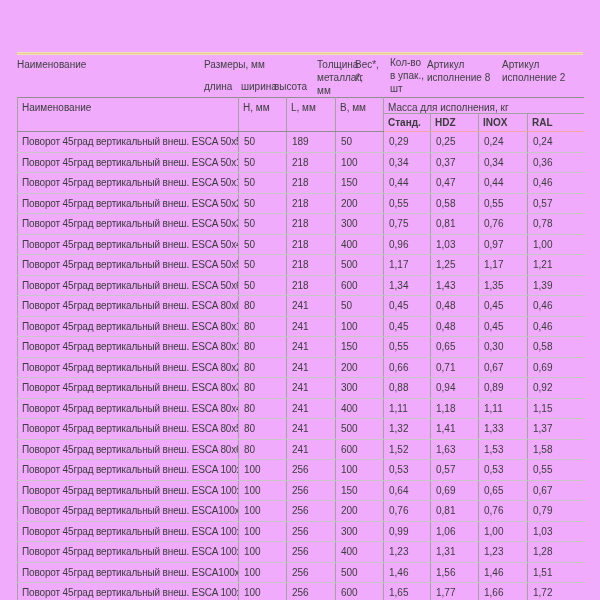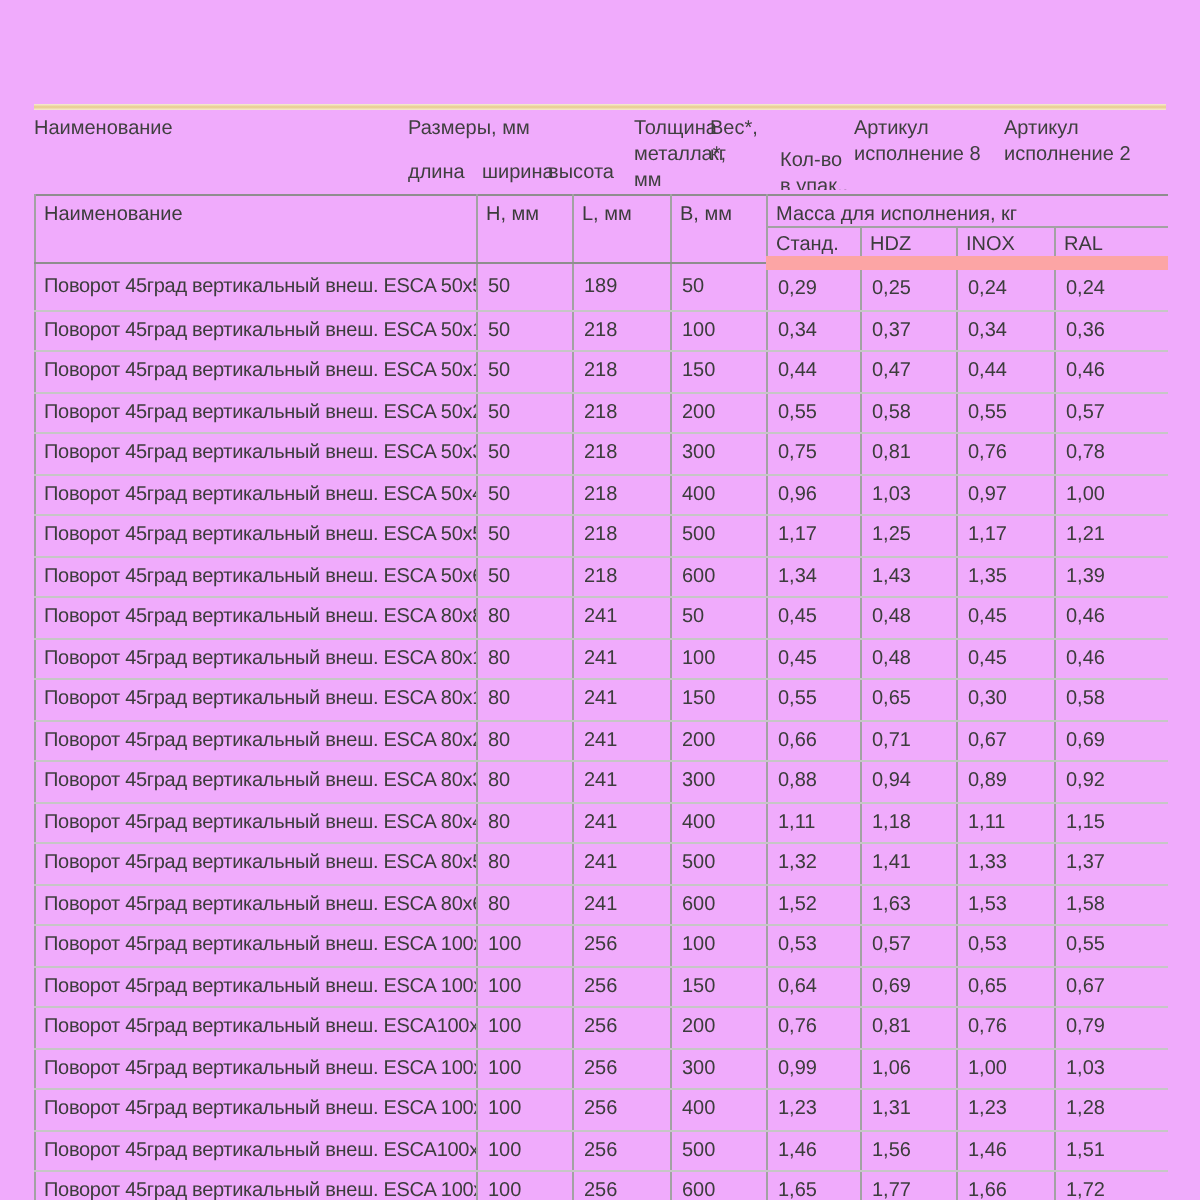--- a/index.html
+++ b/index.html
@@ -16,21 +16,21 @@
   .main-table{position:absolute;left:17px;top:97px;width:566px;
     border-collapse:collapse;table-layout:fixed;
     border-top:1px solid #8e8e8e;}
   .main-table td{font-size:10px;color:#3c3c3c;vertical-align:middle;
     border-left:1px solid #a2a2a2;white-space:nowrap;overflow:hidden;}
   .main-table thead td{vertical-align:top;padding:4px 0 0 4px;}
   .main-table thead tr.h1{height:16px;}
   .main-table thead tr.h2{height:18px;}
   .main-table thead td.span2{border-bottom:1px solid #8e8e8e;}
   .main-table thead td.mass-group{border-bottom:1px solid #a2a2a2;margin-left:28px;}
-  .main-table thead tr.h2 td{border-bottom:7px solid #fca5a5;padding-top:3px;}
+  .main-table thead tr.h2 td{border-bottom:1px solid #fca5a5;padding-top:3px;font-weight:bold;}
   .main-table tbody td{height:17.5px;border-bottom:1px solid #c6c6c6;padding-left:5px;}
   .main-table tbody td.name{padding-left:4px;letter-spacing:-0.15px;}
   .main-table tbody tr:last-child td{border-bottom:1px solid #9a9a9a;}
 </style>
 </head>
 <body>
 
 <div class="page">
 
   <div class="accent-line"></div>
@@ -43,21 +43,21 @@
     <div class="th-item" style="left:274px;top:24px">высота</div>
     <div class="th-item" style="left:317px;top:2px">
       <div>Толщина</div>
       <div>металла*,</div>
       <div>мм</div>
     </div>
     <div class="th-item" style="left:355px;top:2px">
       <div>Вес*,</div>
       <div>кг</div>
     </div>
-    <div class="th-item" style="left:390px;top:18px">
+    <div class="th-item" style="left:390px;top:0">
       <div>Кол-во</div>
       <div>в упак.,</div>
       <div>шт</div>
     </div>
     <div class="th-item" style="left:427px;top:2px">
       <div>Артикул</div>
       <div>исполнение 8</div>
     </div>
     <div class="th-item" style="left:502px;top:2px">
       <div>Артикул</div>

